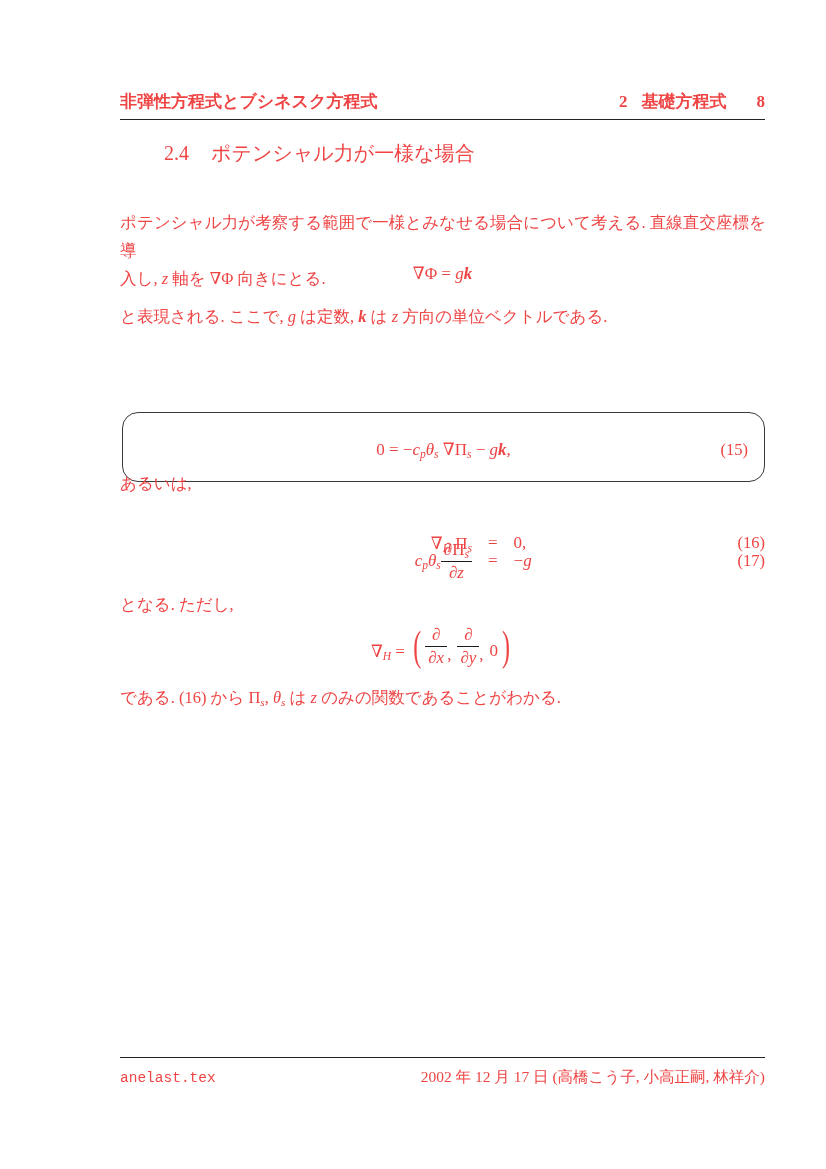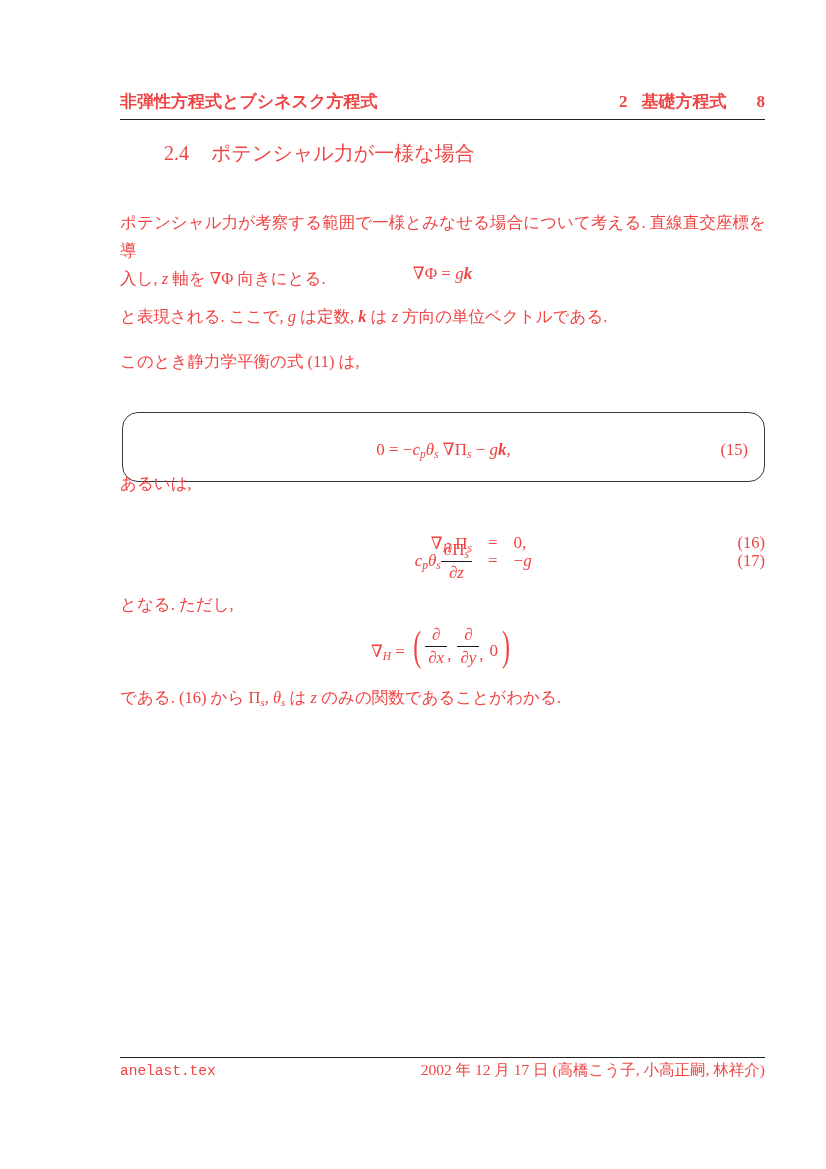--- a/index.html
+++ b/index.html
@@ -79,21 +79,21 @@
     transform: scaleY(1.75);
     line-height: 1; margin: 0 4px;
   }
   .low { position: relative; top: 9px; }
   .halflow { position: relative; top: 5px; }
 
   
   .footer {
     left: 120px; top: 1057px; width: 645px;
     border-top: 1px solid #222;
-    padding-top: 2px;
+    padding-top: 9px;
     display: flex; justify-content: space-between; align-items: baseline;
     font-size: 15.5px;
   }
   .footer .fname { font-family: "Liberation Mono", "DejaVu Sans Mono", monospace; font-size: 14.5px; }
 </style>
 </head>
 <body>
 
 <div class="page">
 
@@ -117,21 +117,20 @@
   </div>
 
   <div class="abs eq-center" style="top:259px; height:28px;">
     <span><span>∇Φ = </span><span class="mi">g</span><span class="mbi">k</span></span>
   </div>
 
   <div class="abs para" style="top:303px;">
     <span>と表現される. ここで, </span><span class="mi">g</span><span> は定数, </span><span class="mbi">k</span><span> は </span><span class="mi">z</span><span> 方向の単位ベクトルである.</span>
   </div>
 
-  <div class="abs para" style="top:348px;">このとき静力学平衡の式 (11) は,</div>
 
   <div class="abs eq-box">
     <div class="box-line">
       <span><span>0 = −</span><span class="mi">c</span><sub class="ms">p</sub><span class="mi">θ</span><sub class="ms">s</sub><span> ∇Π</span><sub class="ms">s</sub><span> − </span><span class="mi">g</span><span class="mbi">k</span><span></span><span>,</span></span>
       <span class="eqlabel">(15)</span>
     </div>
   </div>
 
   <div class="abs para" style="top:470px;">あるいは,</div>
 

